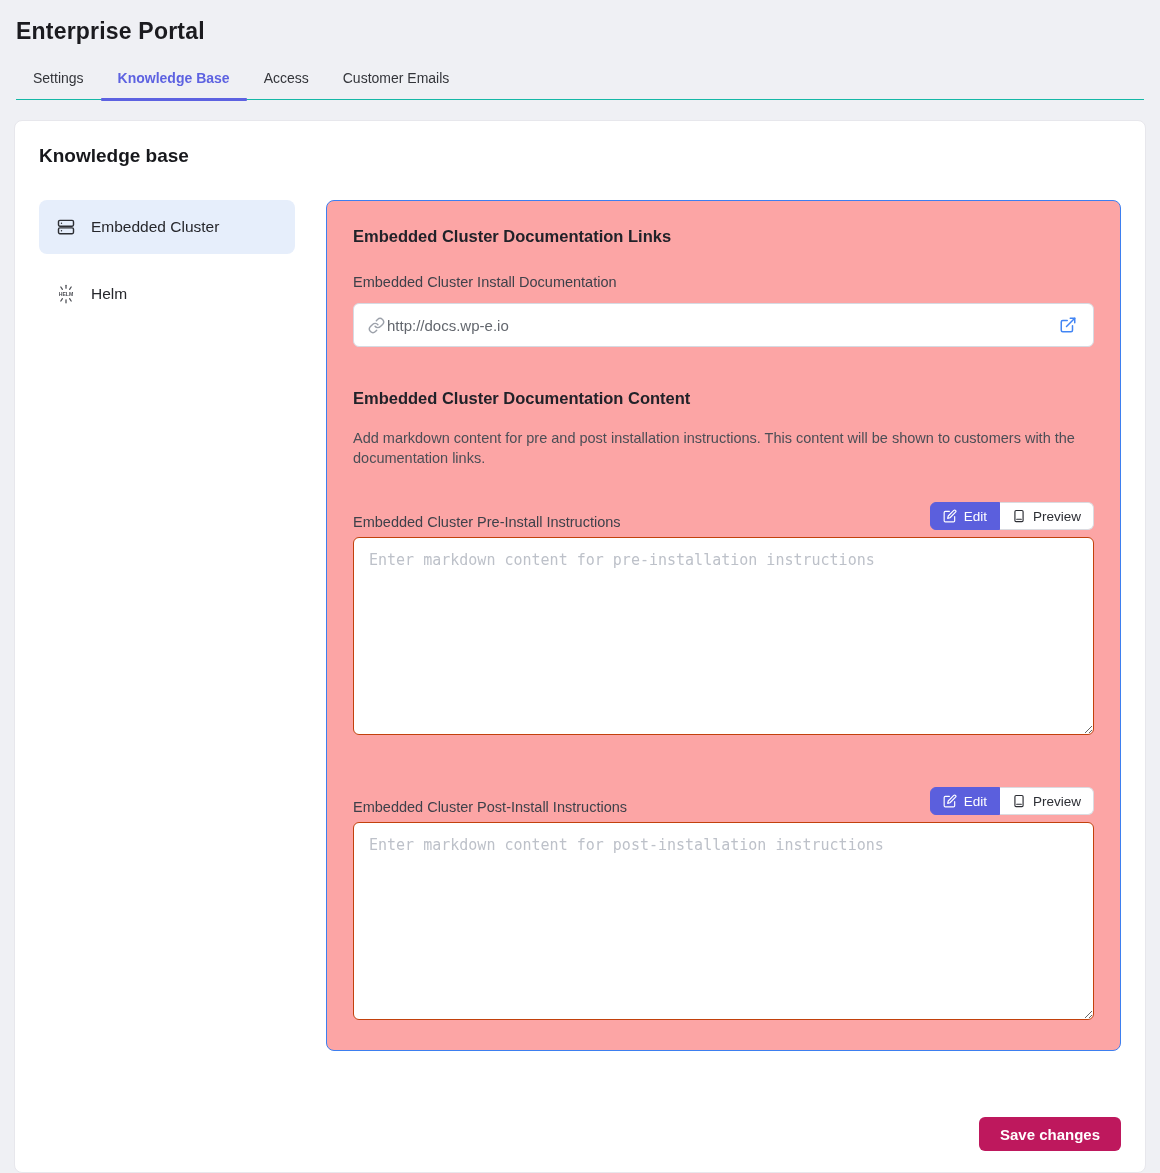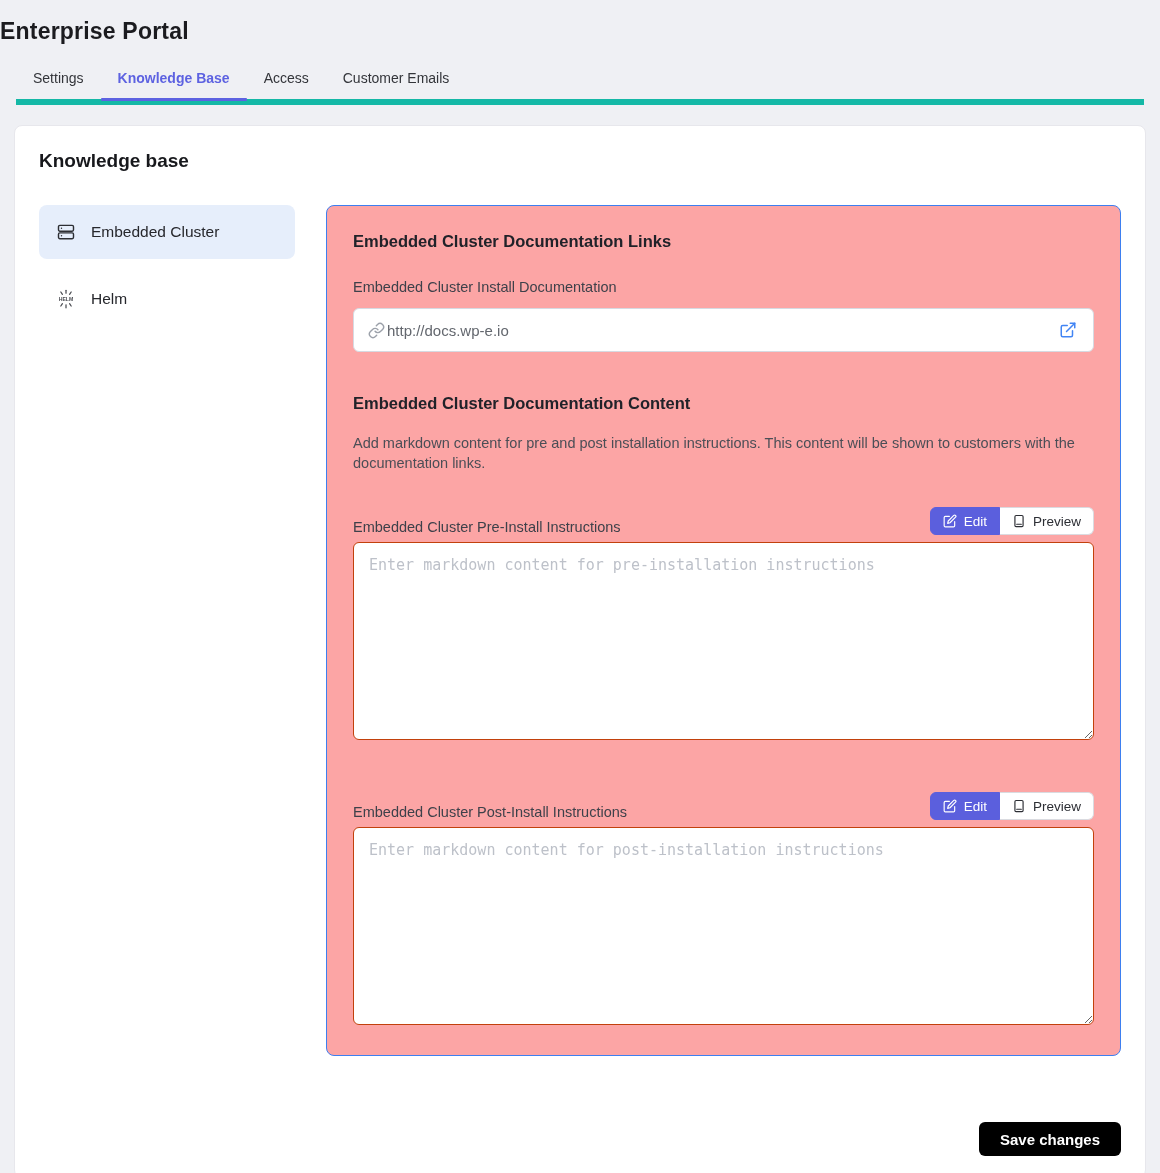--- a/index.html
+++ b/index.html
@@ -4,23 +4,23 @@
 <style>
   * { box-sizing: border-box; }
   html,body { margin:0; padding:0; }
   body {
     width:1160px; height:1173px; overflow:hidden;
     background:#eff0f4;
     font-family:"Liberation Sans", sans-serif;
     color:#222;
   }
   
-  .header { padding:18px 0 0; }
+  .header { padding:18px 16px 0; }
   .app-title { font-size:23px; font-weight:800; color:#1b1b1f; letter-spacing:.2px; margin:0; }
-  .tabs { display:flex; margin:0 16px; border-bottom:6px solid #14b8a6; padding-top:13px; }
+  .tabs { display:flex; margin:0 16px; border-bottom:1px solid #14b8a6; padding-top:13px; }
   .tab { padding:12px 17px 13px; font-size:14px; color:#33353a; cursor:pointer; position:relative; white-space:nowrap; }
   .tab.active { color:#5d62e1; font-weight:700; }
   .tab.active::after { content:""; position:absolute; left:0; right:0; bottom:-2px; height:3px; background:#5d62e1; border-radius:1px; }
   
   .card {
     margin:20px 14px 0; background:#fff;
     border:1px solid #e7e7ec; border-radius:8px;
     height:1053px; padding:24px;
   }
   .card-heading { font-size:19px; font-weight:800; color:#17181c; margin:0 0 10px; }
@@ -45,21 +45,21 @@
   .label-row { display:flex; justify-content:space-between; align-items:flex-end; margin-top:26px; margin-bottom:7px; }
   .label-row.post { margin-top:40px;gap:36px; }
   .btn-group { display:flex;margin-top:8px; }
   .tbtn { display:flex; align-items:center; gap:7px; font-size:13.5px; height:28px; padding:0 12px; cursor:pointer; font-family:inherit; }
   .tbtn-edit { background:#5b5fdd; color:#fff; border:1px solid #5b5fdd; border-radius:6px 0 0 6px; }
   .tbtn-preview { background:#fff; color:#2c2e34; border:1px solid #dadbe0; border-left:none; border-radius:0 6px 6px 0; }
   .md-textarea { width:100%; height:198px; background:#fff; border:1px solid #c2410c; border-radius:6px; padding:13px 15px; font-family:"DejaVu Sans Mono", monospace; font-size:15px; color:#333; resize:both; outline:none; }
   .md-textarea::placeholder { color:#bdc1c9; }
   
   .save-row { display:flex; justify-content:flex-end; margin-top:66px; }
-  .save-btn { background:#000000; color:#fff; font-weight:700; font-size:15px; border:none; border-radius:6px; padding:0 21px; height:34px; cursor:pointer; font-family:inherit; }
+  .save-btn { background:#be185d; color:#fff; font-weight:700; font-size:15px; border:none; border-radius:6px; padding:0 21px; height:34px; cursor:pointer; font-family:inherit; }
   svg { display:block; }
 </style>
 </head>
 <body>
 
 <div class="header">
   <h1 class="app-title">Enterprise Portal</h1>
 </div>
 
 <div class="tabs">

